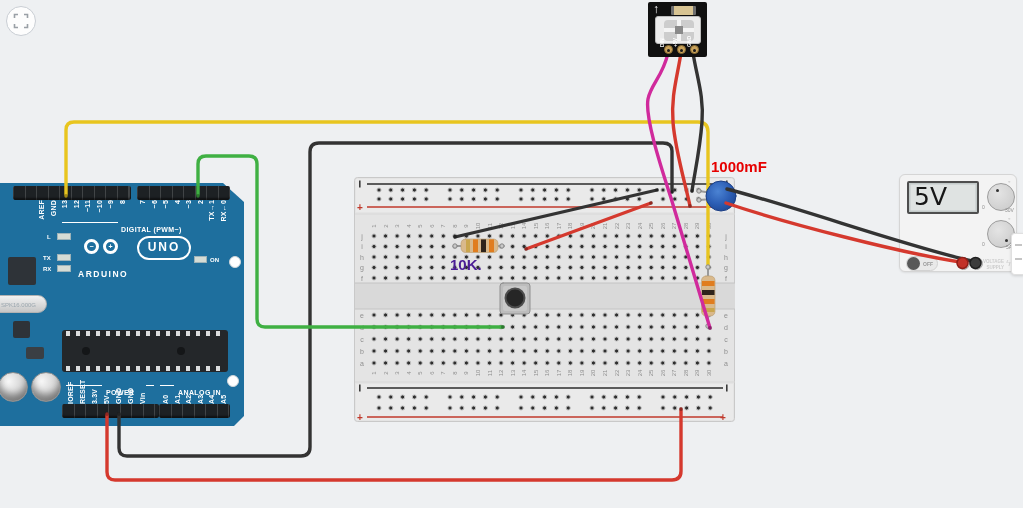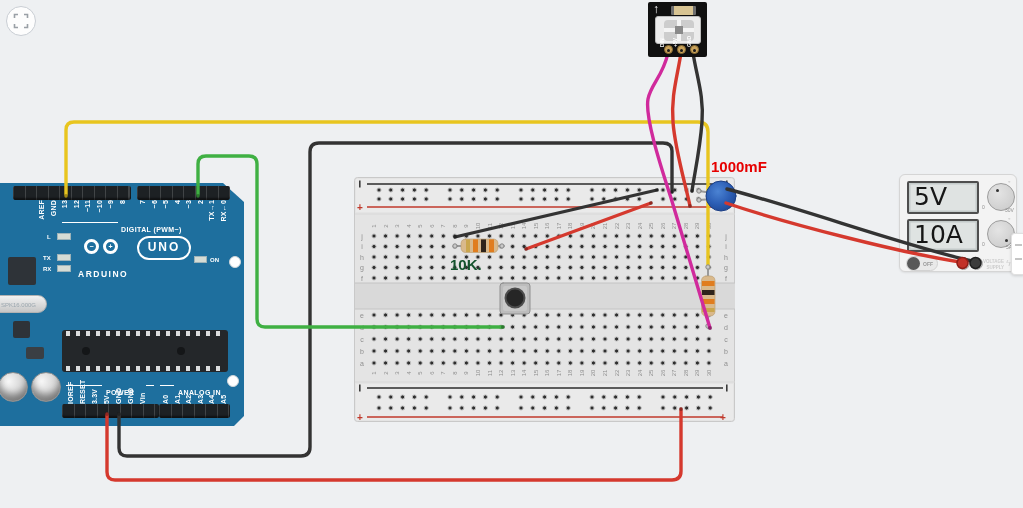--- a/index.html
+++ b/index.html
@@ -674,21 +674,20 @@
         <rect x="372" y="208.5" width="1.6" height="7" fill="#3a3a3a"></rect>
         <text x="6" y="35" font-size="10" fill="#c0392b" text-anchor="middle" font-weight="bold">+</text>
         <text x="369" y="35" font-size="10" fill="#c0392b" text-anchor="middle" font-weight="bold">+</text>
         <text x="6" y="245" font-size="10" fill="#c0392b" text-anchor="middle" font-weight="bold">+</text>
         <text x="369" y="245" font-size="10" fill="#c0392b" text-anchor="middle" font-weight="bold">+</text>
       </g>
   </svg>
 
   <div class="psu">
     <div class="psu-disp" style="top:6px;">5V</div>
-    <div class="psu-disp" style="top:44px;">10A</div>
     <div class="knob" style="top:8px;">
         <i style="left:8px;top:5px;"></i>
       </div>
     <div class="tiny" style="left:82px;top:29px;">0</div>
     <div class="tiny" style="left:105px;top:32px;">30V</div>
     <div class="tiny" style="left:108px;top:4px;font-size:4px;">○</div>
     <div class="knob" style="top:45px;">
         <i style="left:17px;top:18px;"></i>
       </div>
     <div class="tiny" style="left:82px;top:66px;">0</div>
@@ -813,14 +812,14 @@
       </div>
     <div class="np-pad" style="left:28.5px;">
         <i></i>
       </div>
     <div class="np-pad" style="left:41.5px;">
         <i></i>
       </div>
   </div>
 
   <div class="anno" style="left: 711px; top: 158px; color: rgb(230, 0, 0);">1000mF</div>
-  <div class="anno" style="left: 450px; top: 256px; color: #14532d;">10K.</div>
+  <div class="anno" style="left: 450px; top: 256px; color: #4c1d95;">10K.</div>
 </div>
 
 </body></html>

